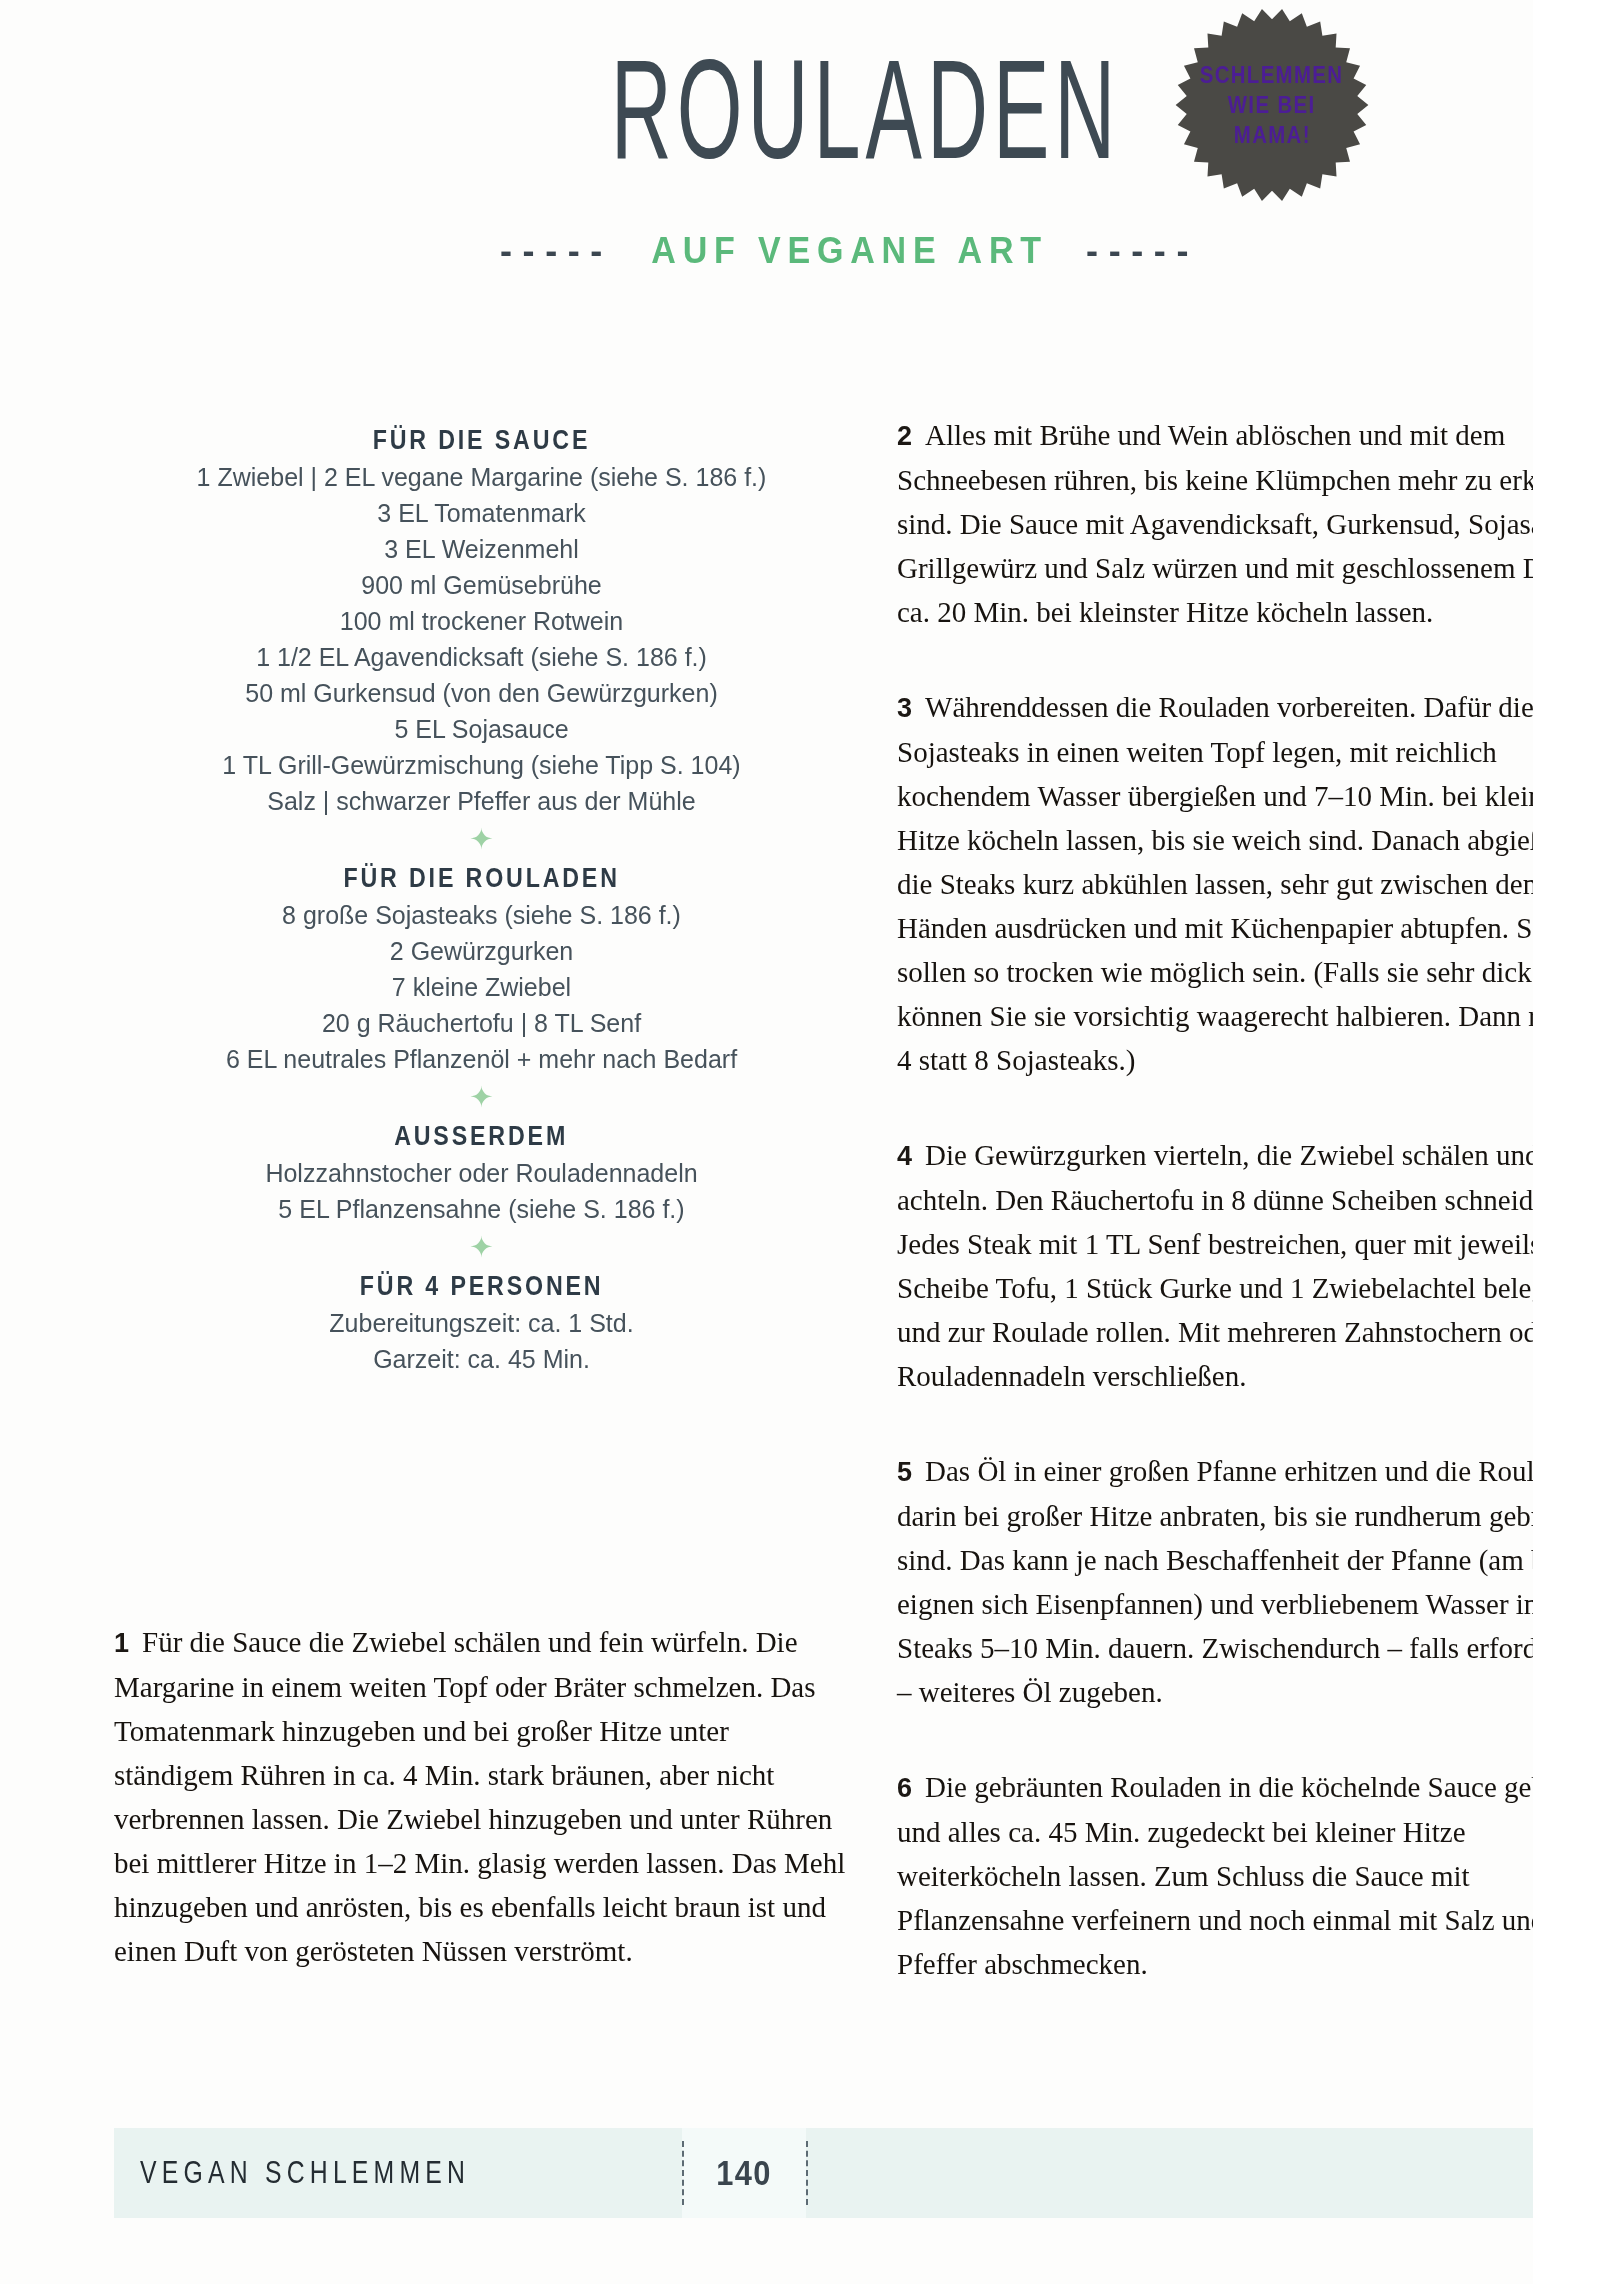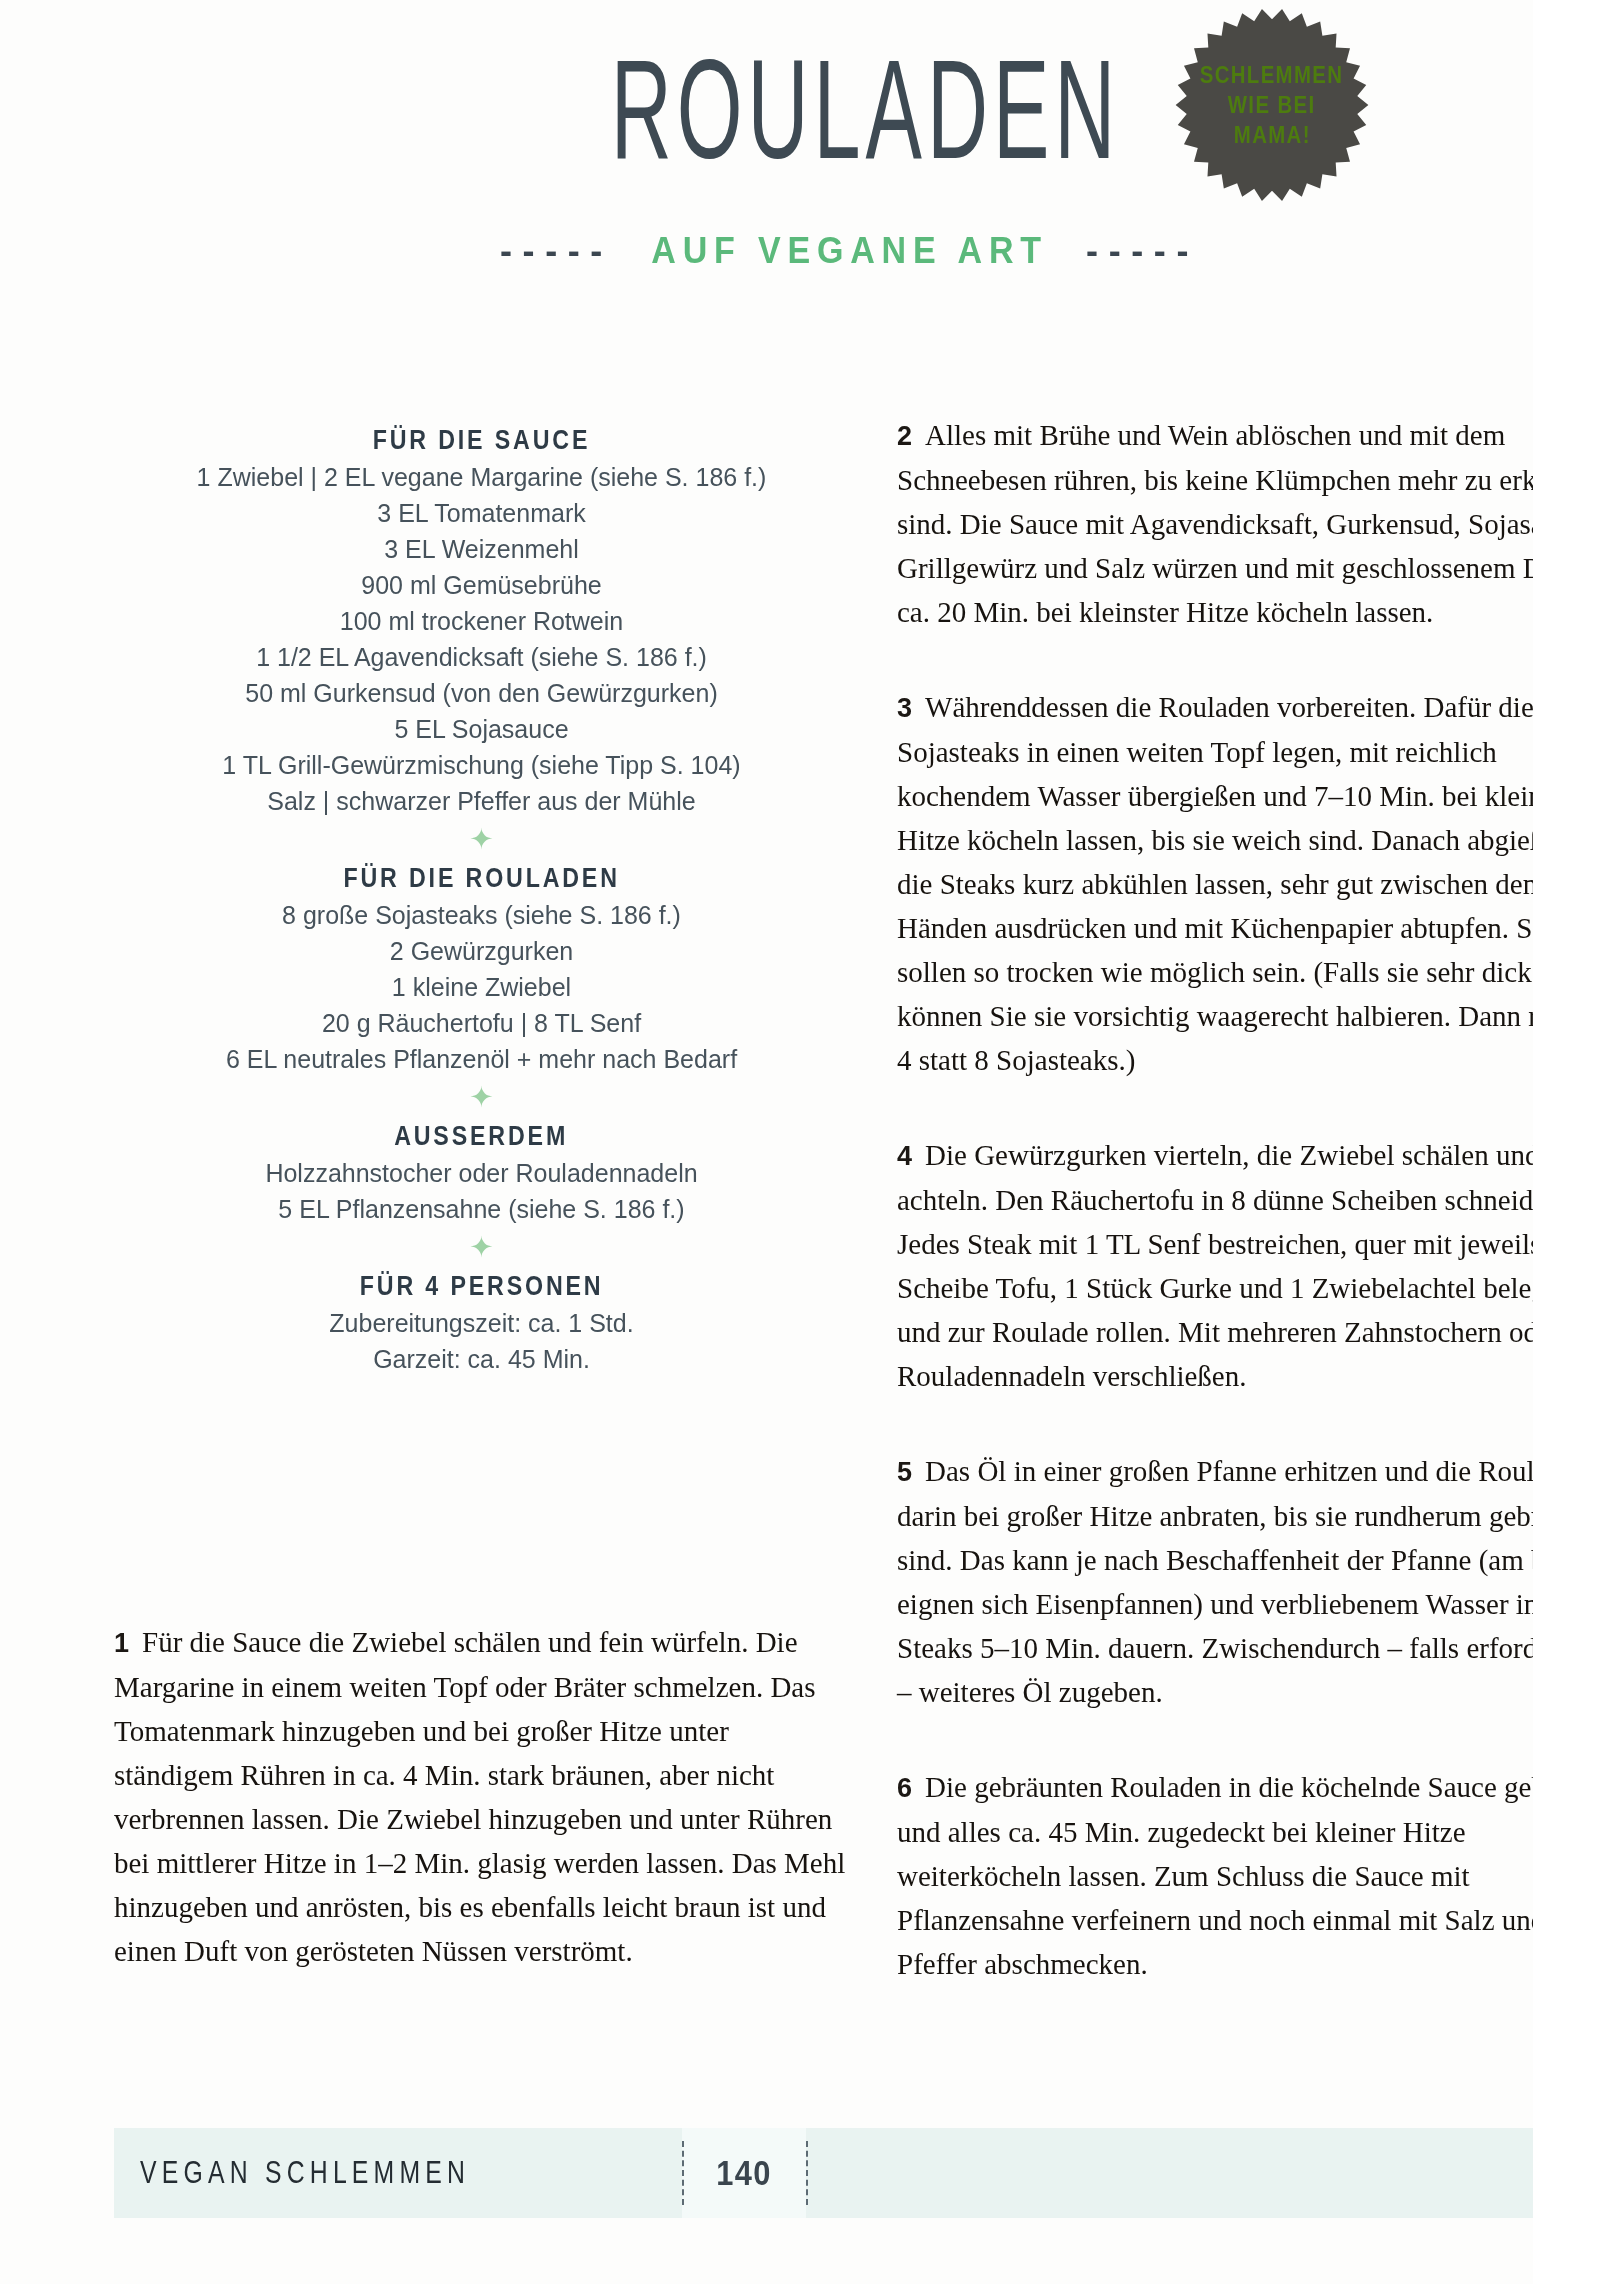--- a/index.html
+++ b/index.html
@@ -29,21 +29,21 @@
     display:inline-block; font-size:37px; font-weight:700; color:#5bb97b;
     letter-spacing:7.4px; white-space:nowrap; transform:scaleX(0.92);
   }
 
   
   .badge { position:absolute; left:1174px; top:6.5px; width:196px; height:196px; }
   .badge svg { position:absolute; left:0; top:0; }
   .badge-text {
     position:absolute; left:0; top:0; width:196px; height:196px;
     display:flex; flex-direction:column; align-items:center; justify-content:center;
-    color:#4d7c0f; font-weight:700; font-size:24px; line-height:30px;
+    color:#4c1d95; font-weight:700; font-size:24px; line-height:30px;
     letter-spacing:1.6px; text-align:center;
   }
   .badge-text span { display:block; transform:scaleX(0.85); white-space:nowrap; }
 
   
   .ingredients {
     position:absolute; left:114px; top:422px; width:735px;
     text-align:center; color:#46525b; font-size:25px;
   }
   .ing-heading { line-height:37px; margin-top:0; }
@@ -130,21 +130,21 @@
     <div class="ing-item">50 ml Gurkensud (von den Gewürzgurken)</div>
     <div class="ing-item">5 EL Sojasauce</div>
     <div class="ing-item">1 TL Grill-Gewürzmischung (siehe Tipp S. 104)</div>
     <div class="ing-item">Salz | schwarzer Pfeffer aus der Mühle</div>
 
     <div class="diamond">✦</div>
 
     <div class="ing-heading"><span>FÜR DIE ROULADEN</span></div>
     <div class="ing-item">8 große Sojasteaks (siehe S. 186 f.)</div>
     <div class="ing-item">2 Gewürzgurken</div>
-    <div class="ing-item">1 kleine Zwiebel</div>
+    <div class="ing-item">7 kleine Zwiebel</div>
     <div class="ing-item">20 g Räuchertofu | 8 TL Senf</div>
     <div class="ing-item">6 EL neutrales Pflanzenöl + mehr nach Bedarf</div>
 
     <div class="diamond">✦</div>
 
     <div class="ing-heading"><span>AUSSERDEM</span></div>
     <div class="ing-item">Holzzahnstocher oder Rouladennadeln</div>
     <div class="ing-item">5 EL Pflanzensahne (siehe S. 186 f.)</div>
 
     <div class="diamond">✦</div>

